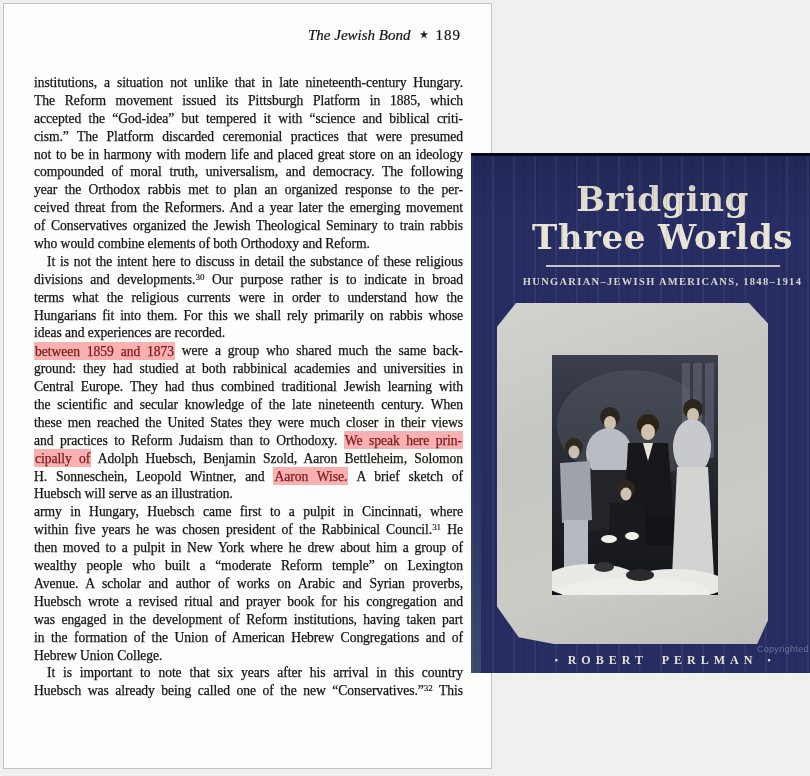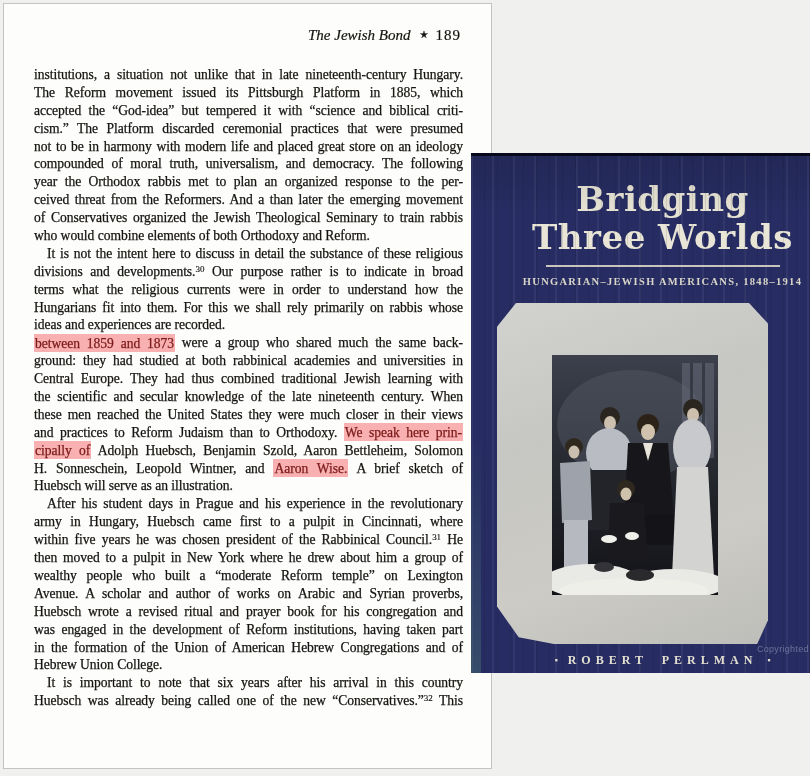--- a/index.html
+++ b/index.html
@@ -15,21 +15,21 @@
     position:absolute; left:3px; top:3px;
     width:489px; height:766px;
     background:#fdfdfc;
     border:1px solid #c3c3bf;
   }
   .page-inner { padding:22px 30px 0 30px; }
   .running-head {
     text-align:right;
     font-size:15px; color:#14140f;
     height:18px; line-height:18px;
-    margin-bottom:22px;
+    margin-bottom:30px;
     -webkit-text-stroke:0.2px currentColor;
   }
   .running-head .bk { font-style:italic; }
   .running-head .star { font-size:10px; vertical-align:2px; padding:0 7px 0 9px; }
   .running-head .pg { letter-spacing:1px; }
   .text-block { width:429px; }
   .ln {
     height:17.9px; line-height:17.9px;
     font-size:13.6px; color:#161410;
     letter-spacing:-0.05px;
@@ -121,38 +121,37 @@
       <span class="bk">The Jewish Bond</span><span class="star">★</span><span class="pg">189</span>
     </div>
     <div class="text-block">
         <div class="ln j"><span>institutions, a situation not unlike that in late nineteenth-century Hungary.</span></div>
         <div class="ln j"><span>The Reform movement issued its Pittsburgh Platform in 1885, which</span></div>
         <div class="ln j"><span>accepted the “God-idea” but tempered it with “science and biblical criti-</span></div>
         <div class="ln j"><span>cism.” The Platform discarded ceremonial practices that were presumed</span></div>
         <div class="ln j"><span>not to be in harmony with modern life and placed great store on an ideology</span></div>
         <div class="ln j"><span>compounded of moral truth, universalism, and democracy. The following</span></div>
         <div class="ln j"><span>year the Orthodox rabbis met to plan an organized response to the per-</span></div>
-        <div class="ln j"><span>ceived threat from the Reformers. And a than later the emerging movement</span></div>
+        <div class="ln j"><span>ceived threat from the Reformers. And a year later the emerging movement</span></div>
         <div class="ln j"><span>of Conservatives organized the Jewish Theological Seminary to train rabbis</span></div>
         <div class="ln"><span>who would combine elements of both Orthodoxy and Reform.</span></div>
         <div class="ln j ind"><span>It is not the intent here to discuss in detail the substance of these religious</span></div>
         <div class="ln j"><span>divisions and developments.</span><sup>30</sup><span> Our purpose rather is to indicate in broad</span></div>
         <div class="ln j"><span>terms what the religious currents were in order to understand how the</span></div>
         <div class="ln j"><span>Hungarians fit into them. For this we shall rely primarily on rabbis whose</span></div>
         <div class="ln"><span>ideas and experiences are recorded.</span></div>
         <div class="ln j"><span class="hl">between 1859 and 1873</span><span> were a group who shared much the same back-</span></div>
         <div class="ln j"><span>ground: they had studied at both rabbinical academies and universities in</span></div>
         <div class="ln j"><span>Central Europe. They had thus combined traditional Jewish learning with</span></div>
         <div class="ln j"><span>the scientific and secular knowledge of the late nineteenth century. When</span></div>
         <div class="ln j"><span>these men reached the United States they were much closer in their views</span></div>
         <div class="ln j"><span>and practices to Reform Judaism than to Orthodoxy. </span><span class="hl">We speak here prin-</span></div>
         <div class="ln j"><span class="hl">cipally of</span><span> Adolph Huebsch, Benjamin Szold, Aaron Bettleheim, Solomon</span></div>
         <div class="ln j"><span>H. Sonneschein, Leopold Wintner, and </span><span class="hl">Aaron Wise.</span><span> A brief sketch of</span></div>
         <div class="ln"><span>Huebsch will serve as an illustration.</span></div>
-        <div class="ln j ind"><span>After his student days in Prague and his experience in the revolutionary</span></div>
         <div class="ln j"><span>army in Hungary, Huebsch came first to a pulpit in Cincinnati, where</span></div>
         <div class="ln j"><span>within five years he was chosen president of the Rabbinical Council.</span><sup>31</sup><span> He</span></div>
         <div class="ln j"><span>then moved to a pulpit in New York where he drew about him a group of</span></div>
         <div class="ln j"><span>wealthy people who built a “moderate Reform temple” on Lexington</span></div>
         <div class="ln j"><span>Avenue. A scholar and author of works on Arabic and Syrian proverbs,</span></div>
         <div class="ln j"><span>Huebsch wrote a revised ritual and prayer book for his congregation and</span></div>
         <div class="ln j"><span>was engaged in the development of Reform institutions, having taken part</span></div>
         <div class="ln j"><span>in the formation of the Union of American Hebrew Congregations and of</span></div>
         <div class="ln"><span>Hebrew Union College.</span></div>
         <div class="ln j ind"><span>It is important to note that six years after his arrival in this country</span></div>

